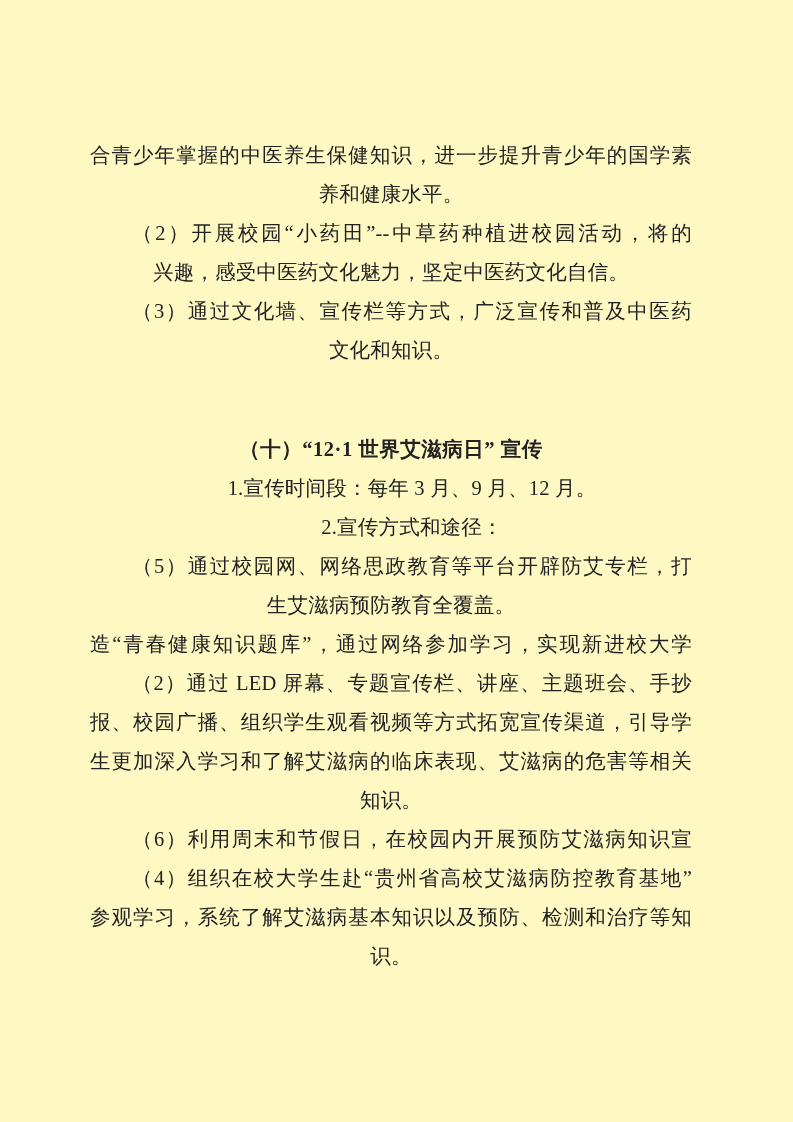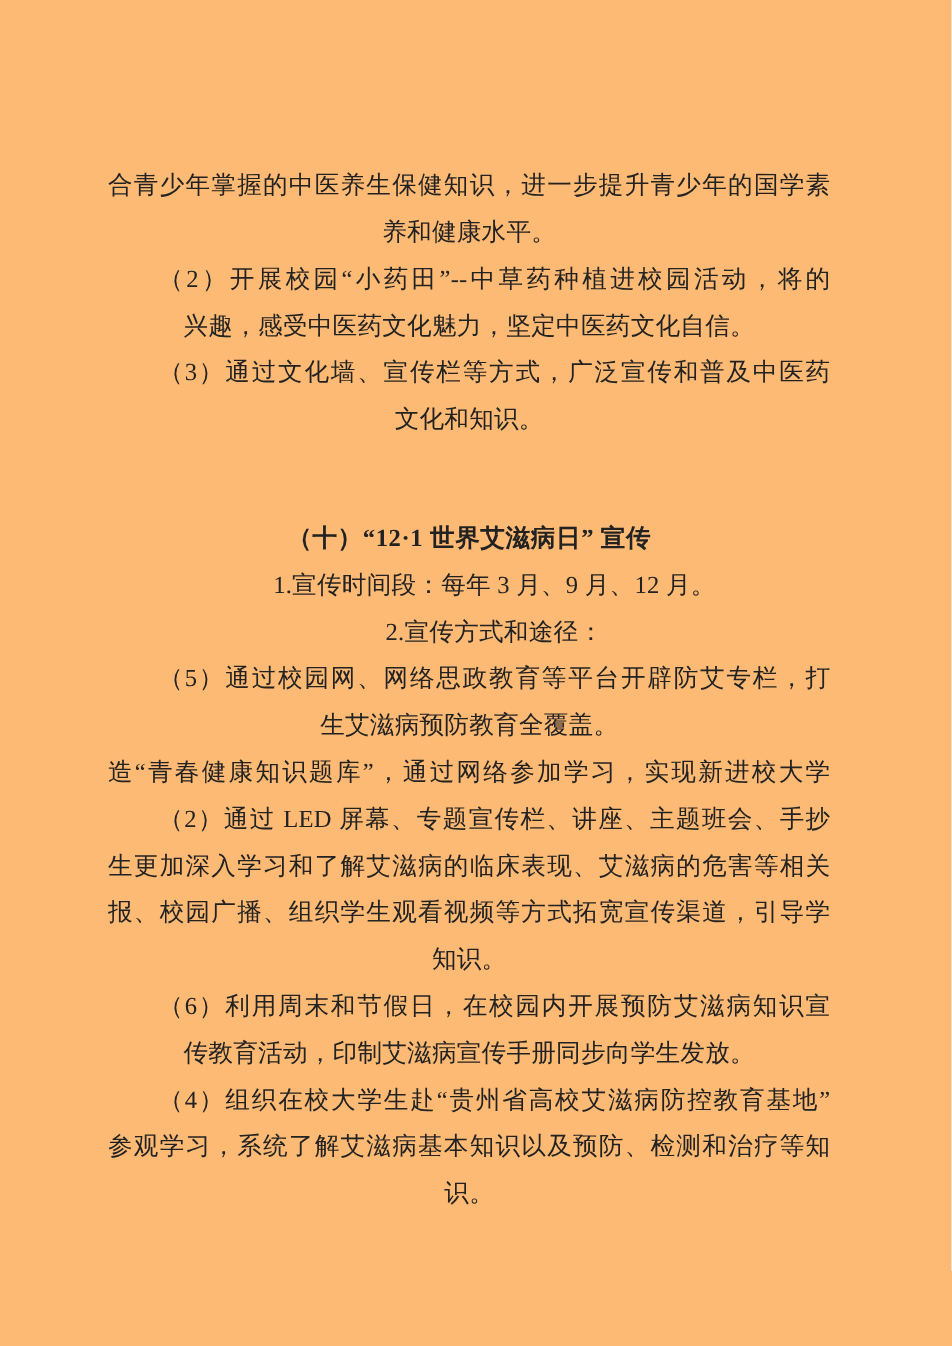--- a/index.html
+++ b/index.html
@@ -4,21 +4,21 @@
 <style>
   html, body {
     margin: 0;
     padding: 0;
     background: #ffffff;
   }
   .page {
     position: relative;
     width: 793px;
     height: 1122px;
-    background: #fdba74;
+    background: #fef9c3;
     overflow: hidden;
     font-family: "Liberation Serif", "DejaVu Serif", serif;
     color: #222222;
   }
   .text-block {
     position: absolute;
     top: 136px;
     left: 90px;
     width: 602px;
   }
@@ -56,22 +56,21 @@
     <div class="ln">兴趣，感受中医药文化魅力，坚定中医药文化自信。</div>
     <div class="ln ind j">（3）通过文化墙、宣传栏等方式，广泛宣传和普及中医药</div>
     <div class="ln">文化和知识。</div>
     <div class="ln h">（十）“12·1 世界艾滋病日” 宣传</div>
     <div class="ln ind">1.宣传时间段：每年 3 月、9 月、12 月。</div>
     <div class="ln ind">2.宣传方式和途径：</div>
     <div class="ln ind j">（5）通过校园网、网络思政教育等平台开辟防艾专栏，打</div>
     <div class="ln">生艾滋病预防教育全覆盖。</div>
     <div class="ln j">造“青春健康知识题库”，通过网络参加学习，实现新进校大学</div>
     <div class="ln ind j">（2）通过 LED 屏幕、专题宣传栏、讲座、主题班会、手抄</div>
+    <div class="ln j">报、校园广播、组织学生观看视频等方式拓宽宣传渠道，引导学</div>
     <div class="ln j">生更加深入学习和了解艾滋病的临床表现、艾滋病的危害等相关</div>
-    <div class="ln j">报、校园广播、组织学生观看视频等方式拓宽宣传渠道，引导学</div>
     <div class="ln">知识。</div>
     <div class="ln ind j">（6）利用周末和节假日，在校园内开展预防艾滋病知识宣</div>
-    <div class="ln">传教育活动，印制艾滋病宣传手册同步向学生发放。</div>
     <div class="ln ind j">（4）组织在校大学生赴“贵州省高校艾滋病防控教育基地”</div>
     <div class="ln j">参观学习，系统了解艾滋病基本知识以及预防、检测和治疗等知</div>
     <div class="ln">识。</div>
   </div>
 </div>
 
 </body></html>

